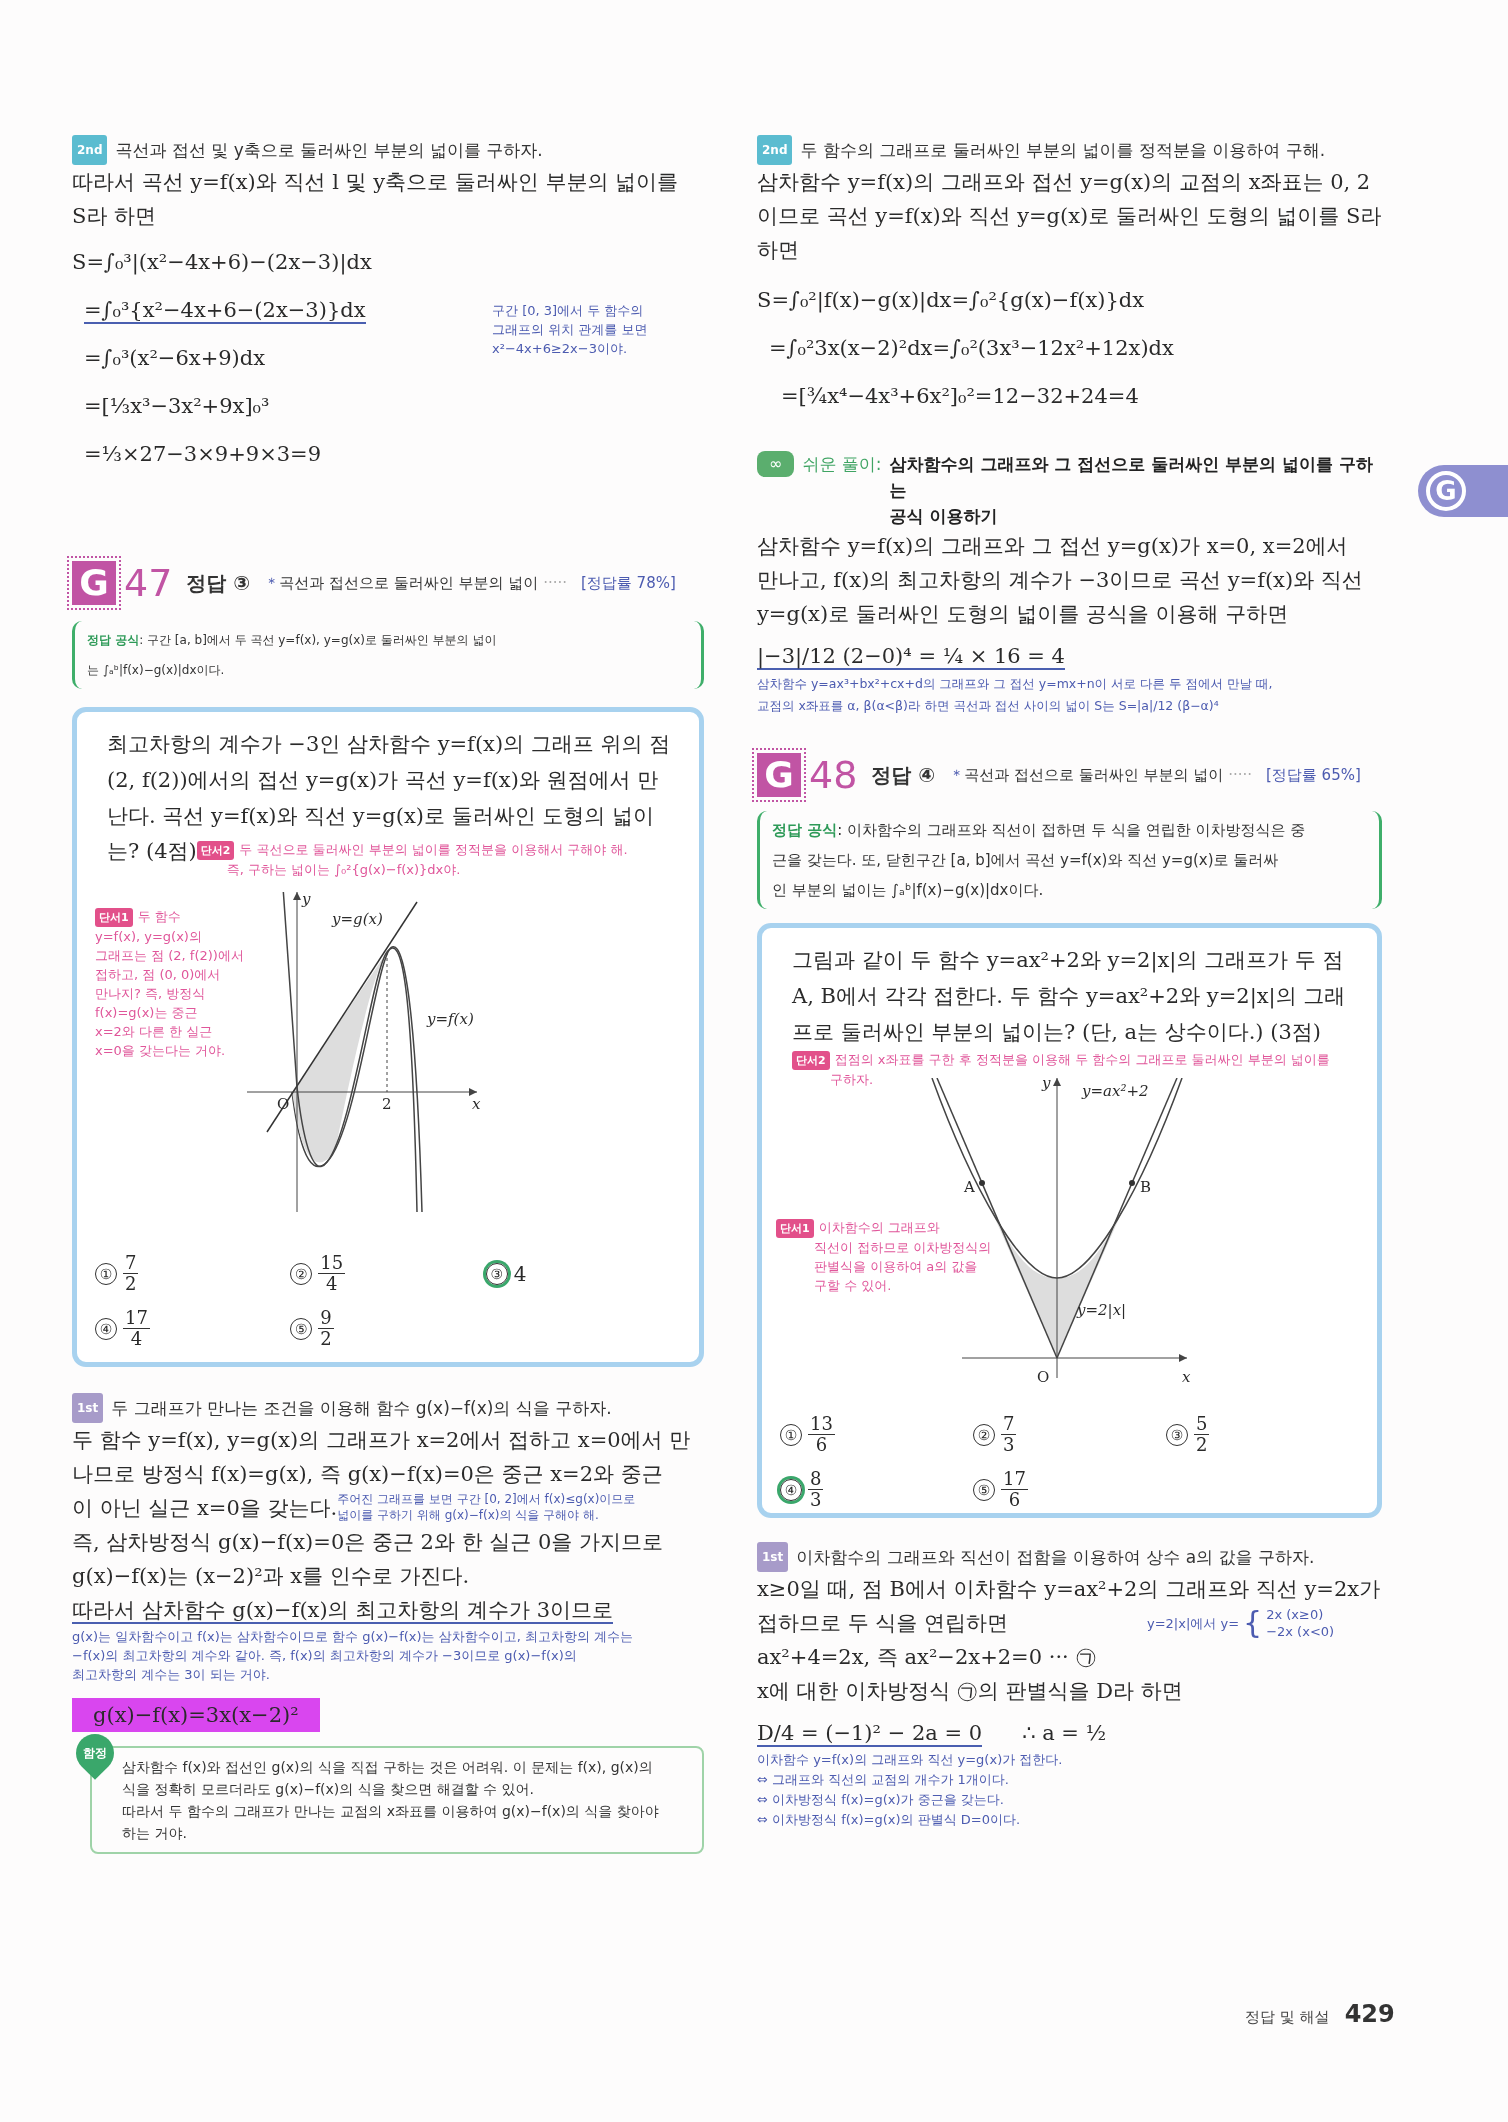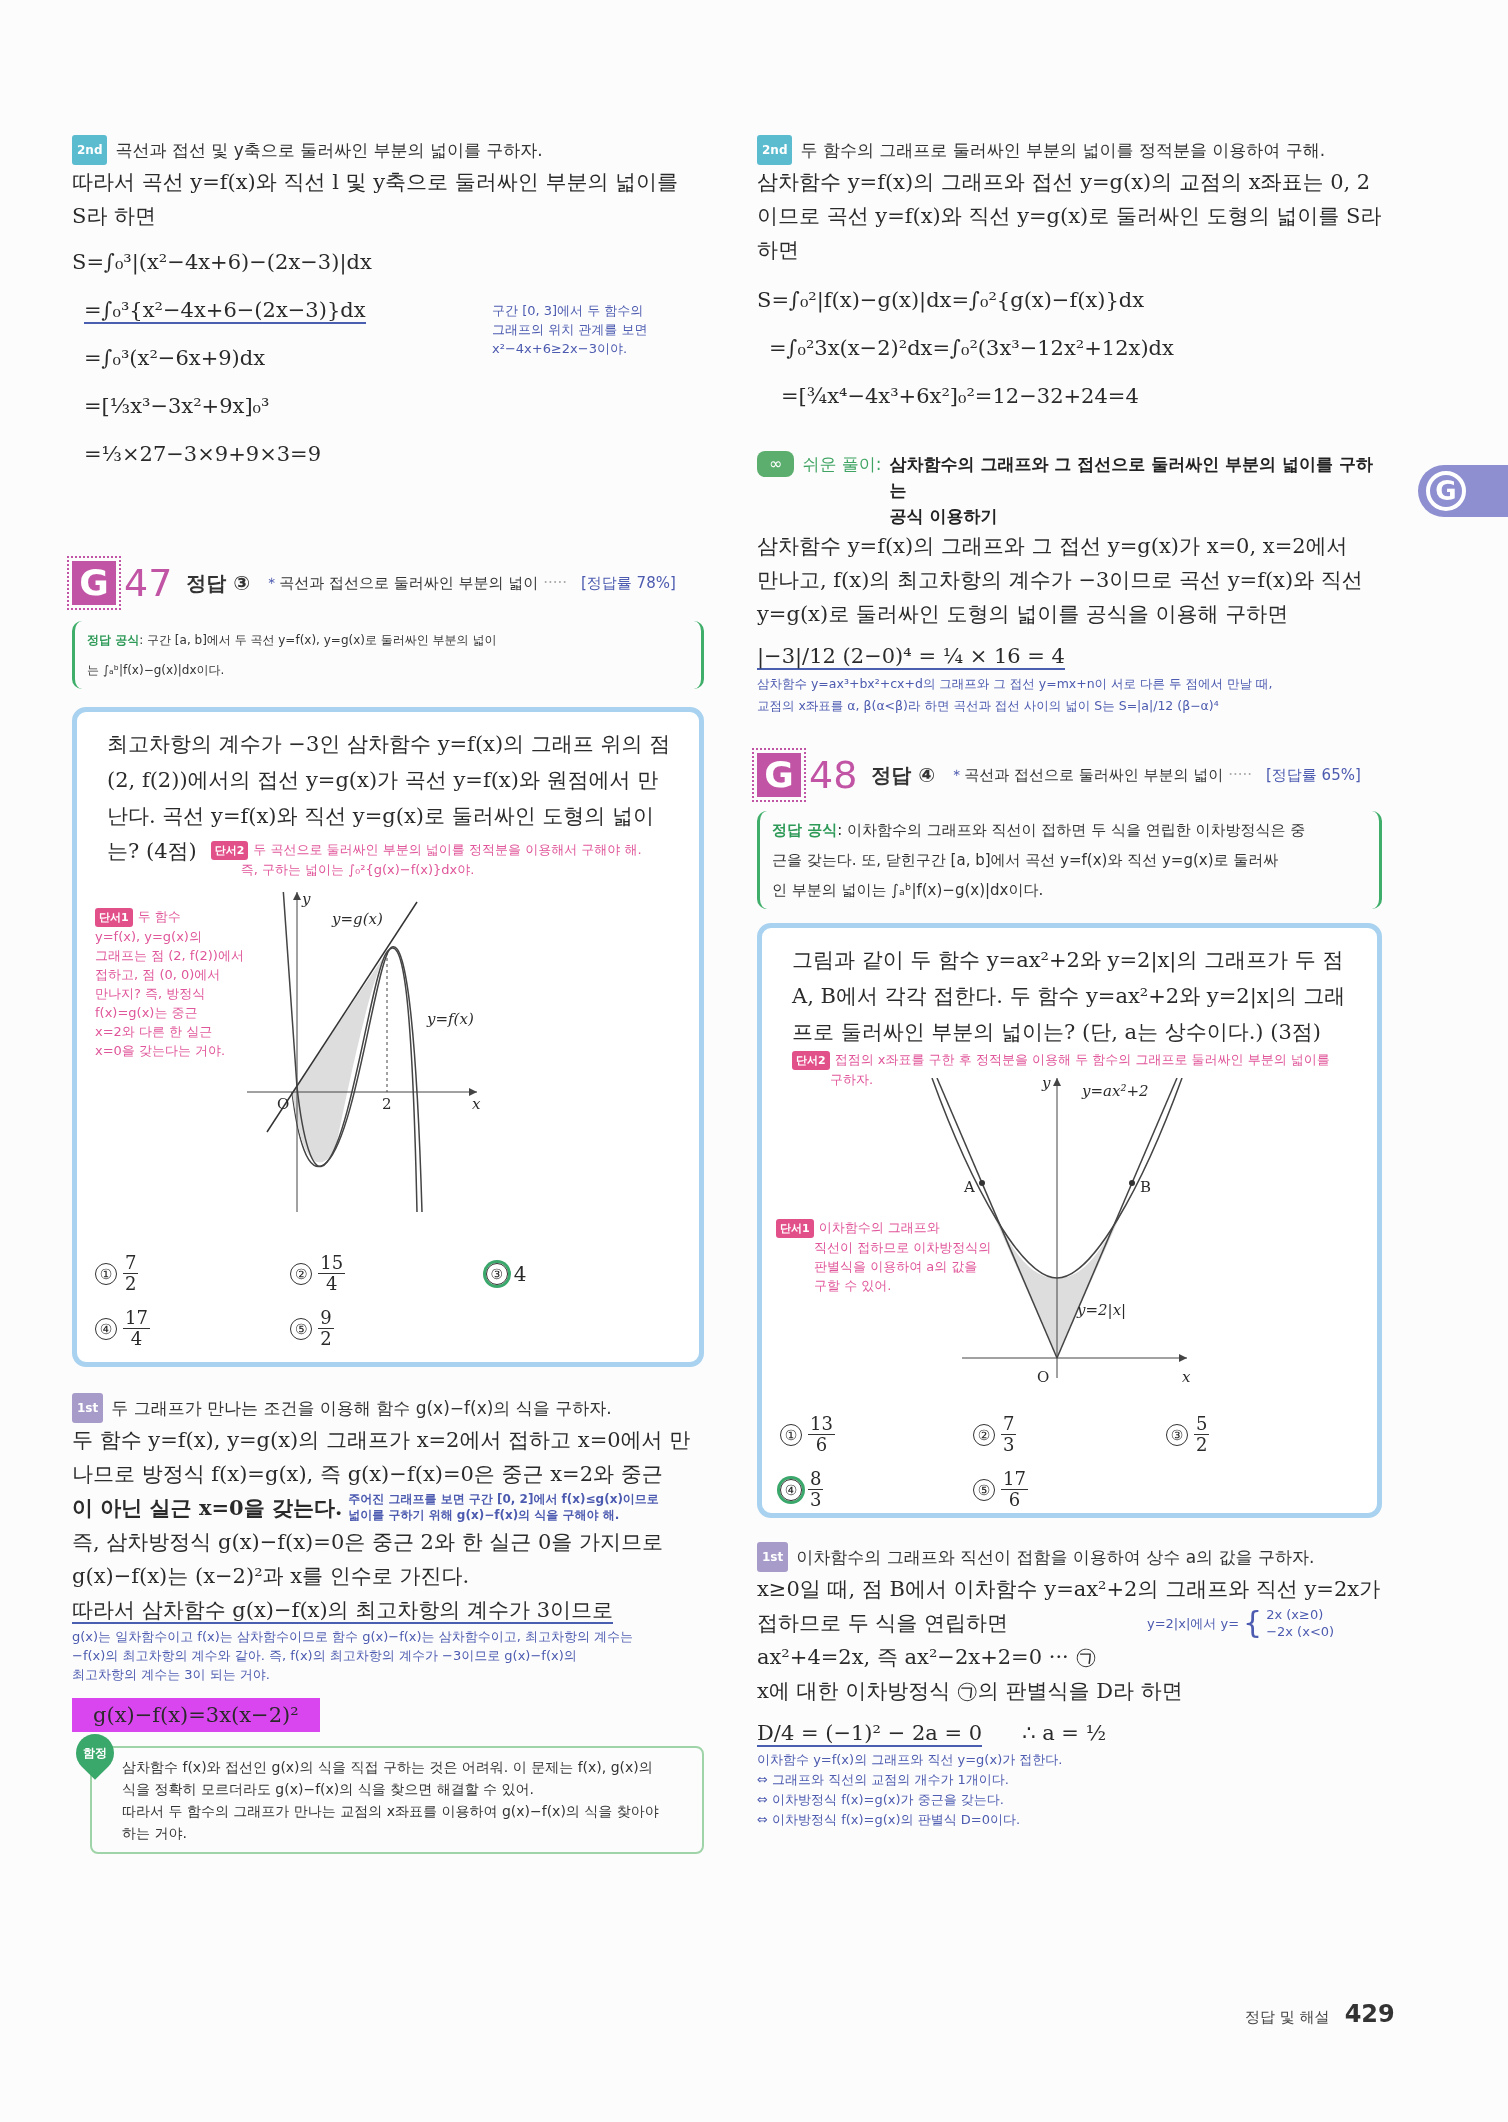--- a/index.html
+++ b/index.html
@@ -83,21 +83,21 @@
 
   <div class="formula-box" style="margin-top:16px;">
     <div><span class="fl">정답 공식</span><span>: 구간 [a, b]에서 두 곡선 y=f(x), y=g(x)로 둘러싸인 부분의 넓이</span></div>
     <div>는 ∫ₐᵇ|f(x)−g(x)|dx이다.</div>
   </div>
 
   <div class="problem-box" style="margin-top:18px; height:660px; position:relative;">
     <div class="line" style="line-height:36px;">최고차항의 계수가 −3인 삼차함수 y=f(x)의 그래프 위의 점</div>
     <div class="line" style="line-height:36px;">(2, f(2))에서의 접선 y=g(x)가 곡선 y=f(x)와 원점에서 만</div>
     <div class="line" style="line-height:36px;">난다. 곡선 y=f(x)와 직선 y=g(x)로 둘러싸인 도형의 넓이</div>
-    <div style="display:flex; gap:14px;">
+    <div style="display:flex; ">
       <div class="line">는? (4점)</div>
       <div class="note-pink" style="margin-top:6px;">
         <div><span class="danseo">단서2</span><span>두 곡선으로 둘러싸인 부분의 넓이를 정적분을 이용해서 구해야 해.</span></div>
         <div style="margin-left:30px;">즉, 구하는 넓이는 ∫₀²{g(x)−f(x)}dx야.</div>
       </div>
     </div>
 
     <div class="note-pink" style="position:absolute; left:18px; top:195px; width:175px;">
       <div><span class="danseo">단서1</span><span>두 함수</span></div>
       <div>y=f(x), y=g(x)의</div>
@@ -162,21 +162,21 @@
             <span>2</span>
           </span>
         </div>
     </div>
   </div>
 
   <div style="margin-top:26px;">
     <div class="step-head"><span class="badge b1st">1st</span><span>두 그래프가 만나는 조건을 이용해 함수 g(x)−f(x)의 식을 구하자.</span></div>
     <div class="line">두 함수 y=f(x), y=g(x)의 그래프가 x=2에서 접하고 x=0에서 만</div>
     <div class="line">나므로 방정식 f(x)=g(x), 즉 g(x)−f(x)=0은 중근 x=2와 중근</div>
-    <div style="display:flex; gap:6px;font-weight:bold;">
+    <div style="display:flex; ">
       <div class="line">이 아닌 실근 x=0을 갖는다.</div>
       <div class="note-blue" style="font-size:12px; line-height:16px;">
         <div>주어진 그래프를 보면 구간 [0, 2]에서 f(x)≤g(x)이므로</div>
         <div>넓이를 구하기 위해 g(x)−f(x)의 식을 구해야 해.</div>
       </div>
     </div>
     <div class="line">즉, 삼차방정식 g(x)−f(x)=0은 중근 2와 한 실근 0을 가지므로</div>
     <div class="line">g(x)−f(x)는 (x−2)²과 x를 인수로 가진다.</div>
     <div class="line" style="display:inline-block;"><span class="underline-blue">따라서 삼차함수 g(x)−f(x)의 최고차항의 계수가 3이므로</span></div>
     <div class="note-blue" style="font-size:13px; line-height:19px; white-space:nowrap;">

